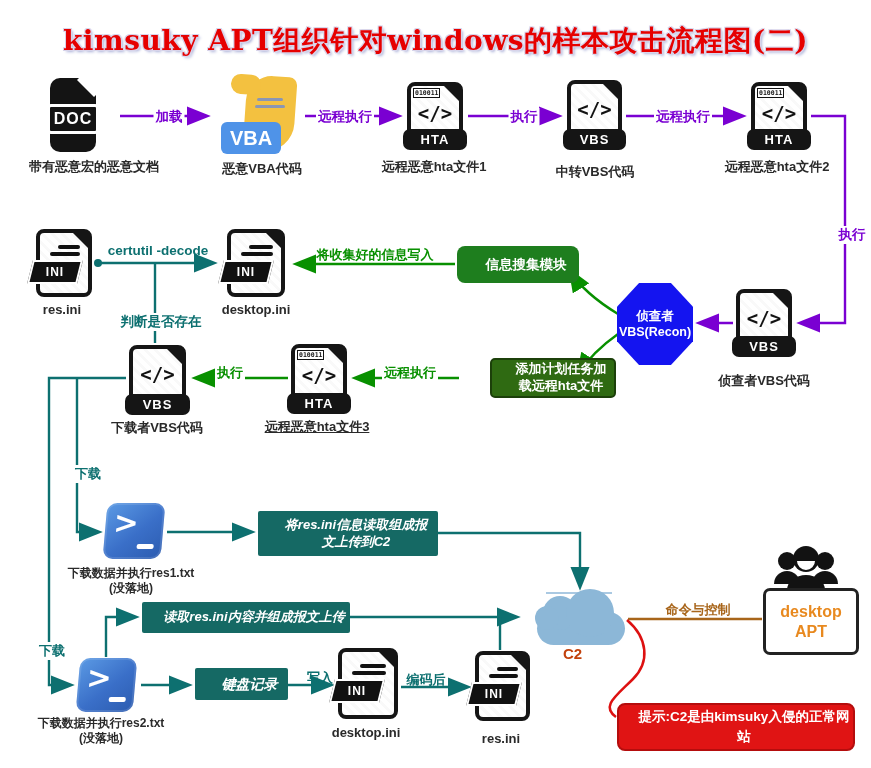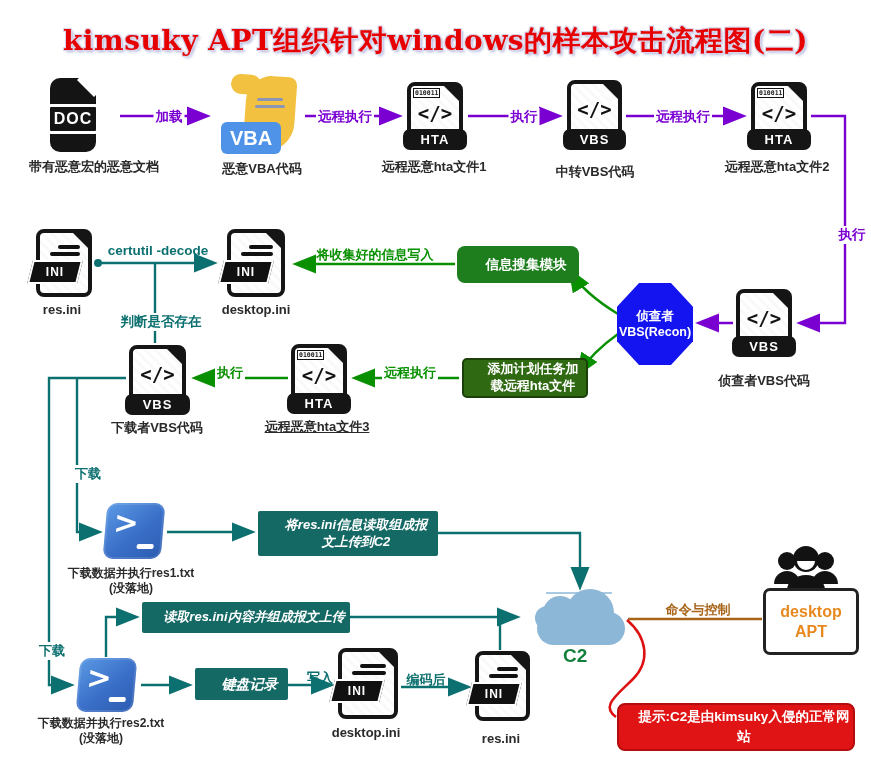--- a/index.html
+++ b/index.html
@@ -56,42 +56,42 @@
   
   .psicon{position:absolute;border-radius:10px;z-index:2;transform:skewX(-5deg);
           background:linear-gradient(140deg,#5b9ae4 0%,#3a6fc8 55%,#2c5cb0 100%);
           box-shadow:inset 0 0 0 2px rgba(255,255,255,.12);}
   .psgt{position:absolute;left:8px;top:2px;color:#fff;font:bold 30px "DejaVu Sans",sans-serif;}
   .psbar{position:absolute;right:8px;bottom:10px;width:17px;height:5px;background:#fff;border-radius:2px;}
   
   .box{position:absolute;display:flex;align-items:center;justify-content:center;z-index:2;
        color:#fff;font-weight:bold;text-align:center;white-space:pre-line;line-height:1.3;padding-left:16px;}
   .greenbox{background:#1e7e1e;border-radius:8px;font-size:13.5px;}
-  .olivebox{background:#2f6a12;border:2px solid #1c400a;border-radius:5px;font-size:13px;}
+  .olivebox{background:#2f6a12;border:2px solid #1c400a;border-radius:5px;font-size:13px;margin-left:28px;}
   .tealbox{background:#156964;border-radius:2px;font-size:13px;font-style:italic;}
   .redbox{background:#e01414;border:2px solid #b50d0d;border-radius:8px;font-size:13.5px;line-height:1.5;}
   .aptbox{position:absolute;display:flex;align-items:center;justify-content:center;z-index:2;
           background:#fff;border:3px solid #222;border-radius:7px;color:#e8891f;
           font-weight:bold;font-size:16px;text-align:center;line-height:1.2;padding:2px;}
   .aptbox span{display:block;width:62px;}
   
   .octagon{position:absolute;left:617px;top:283px;width:76px;height:82px;background:#1414f0;z-index:2;
            clip-path:polygon(29% 0%,71% 0%,100% 29%,100% 71%,71% 100%,29% 100%,0% 71%,0% 29%);
            display:flex;align-items:center;justify-content:center;color:#fff;font-weight:bold;
            font-size:12.5px;line-height:1.3;text-align:center;white-space:pre-line;overflow-wrap:anywhere;}
   
   .cloud{position:absolute;left:537px;top:612px;width:88px;height:33px;background:#8cb7d7;
          border-radius:18px;z-index:2;}
   .cloud::before{content:"";position:absolute;left:6px;top:-16px;width:34px;height:34px;
          background:#8cb7d7;border-radius:50%;}
   .cloud::after{content:"";position:absolute;left:29px;top:-23px;width:48px;height:48px;
          background:#8cb7d7;border-radius:50%;}
   .cloudhump{position:absolute;left:-2px;top:-6px;width:24px;height:24px;background:#8cb7d7;border-radius:50%;}
   .cloudline{position:absolute;left:546px;top:592px;width:66px;height:2px;background:#aac9e2;z-index:1;}
-  .c2lbl{position:absolute;left:563px;top:645px;font-weight:bold;font-size:19px;color:#15803d;z-index:3;}
+  .c2lbl{position:absolute;left:563px;top:645px;font-weight:bold;font-size:15px;color:#c2410c;z-index:3;}
   .people{position:absolute;left:772px;top:544px;z-index:2;}
 </style>
 </head>
 <body>
 
 <div id="canvas">
 
   <div class="title">kimsuky APT组织针对windows的样本攻击流程图(二)</div>
 
   <svg id="wires" width="871" height="768">

